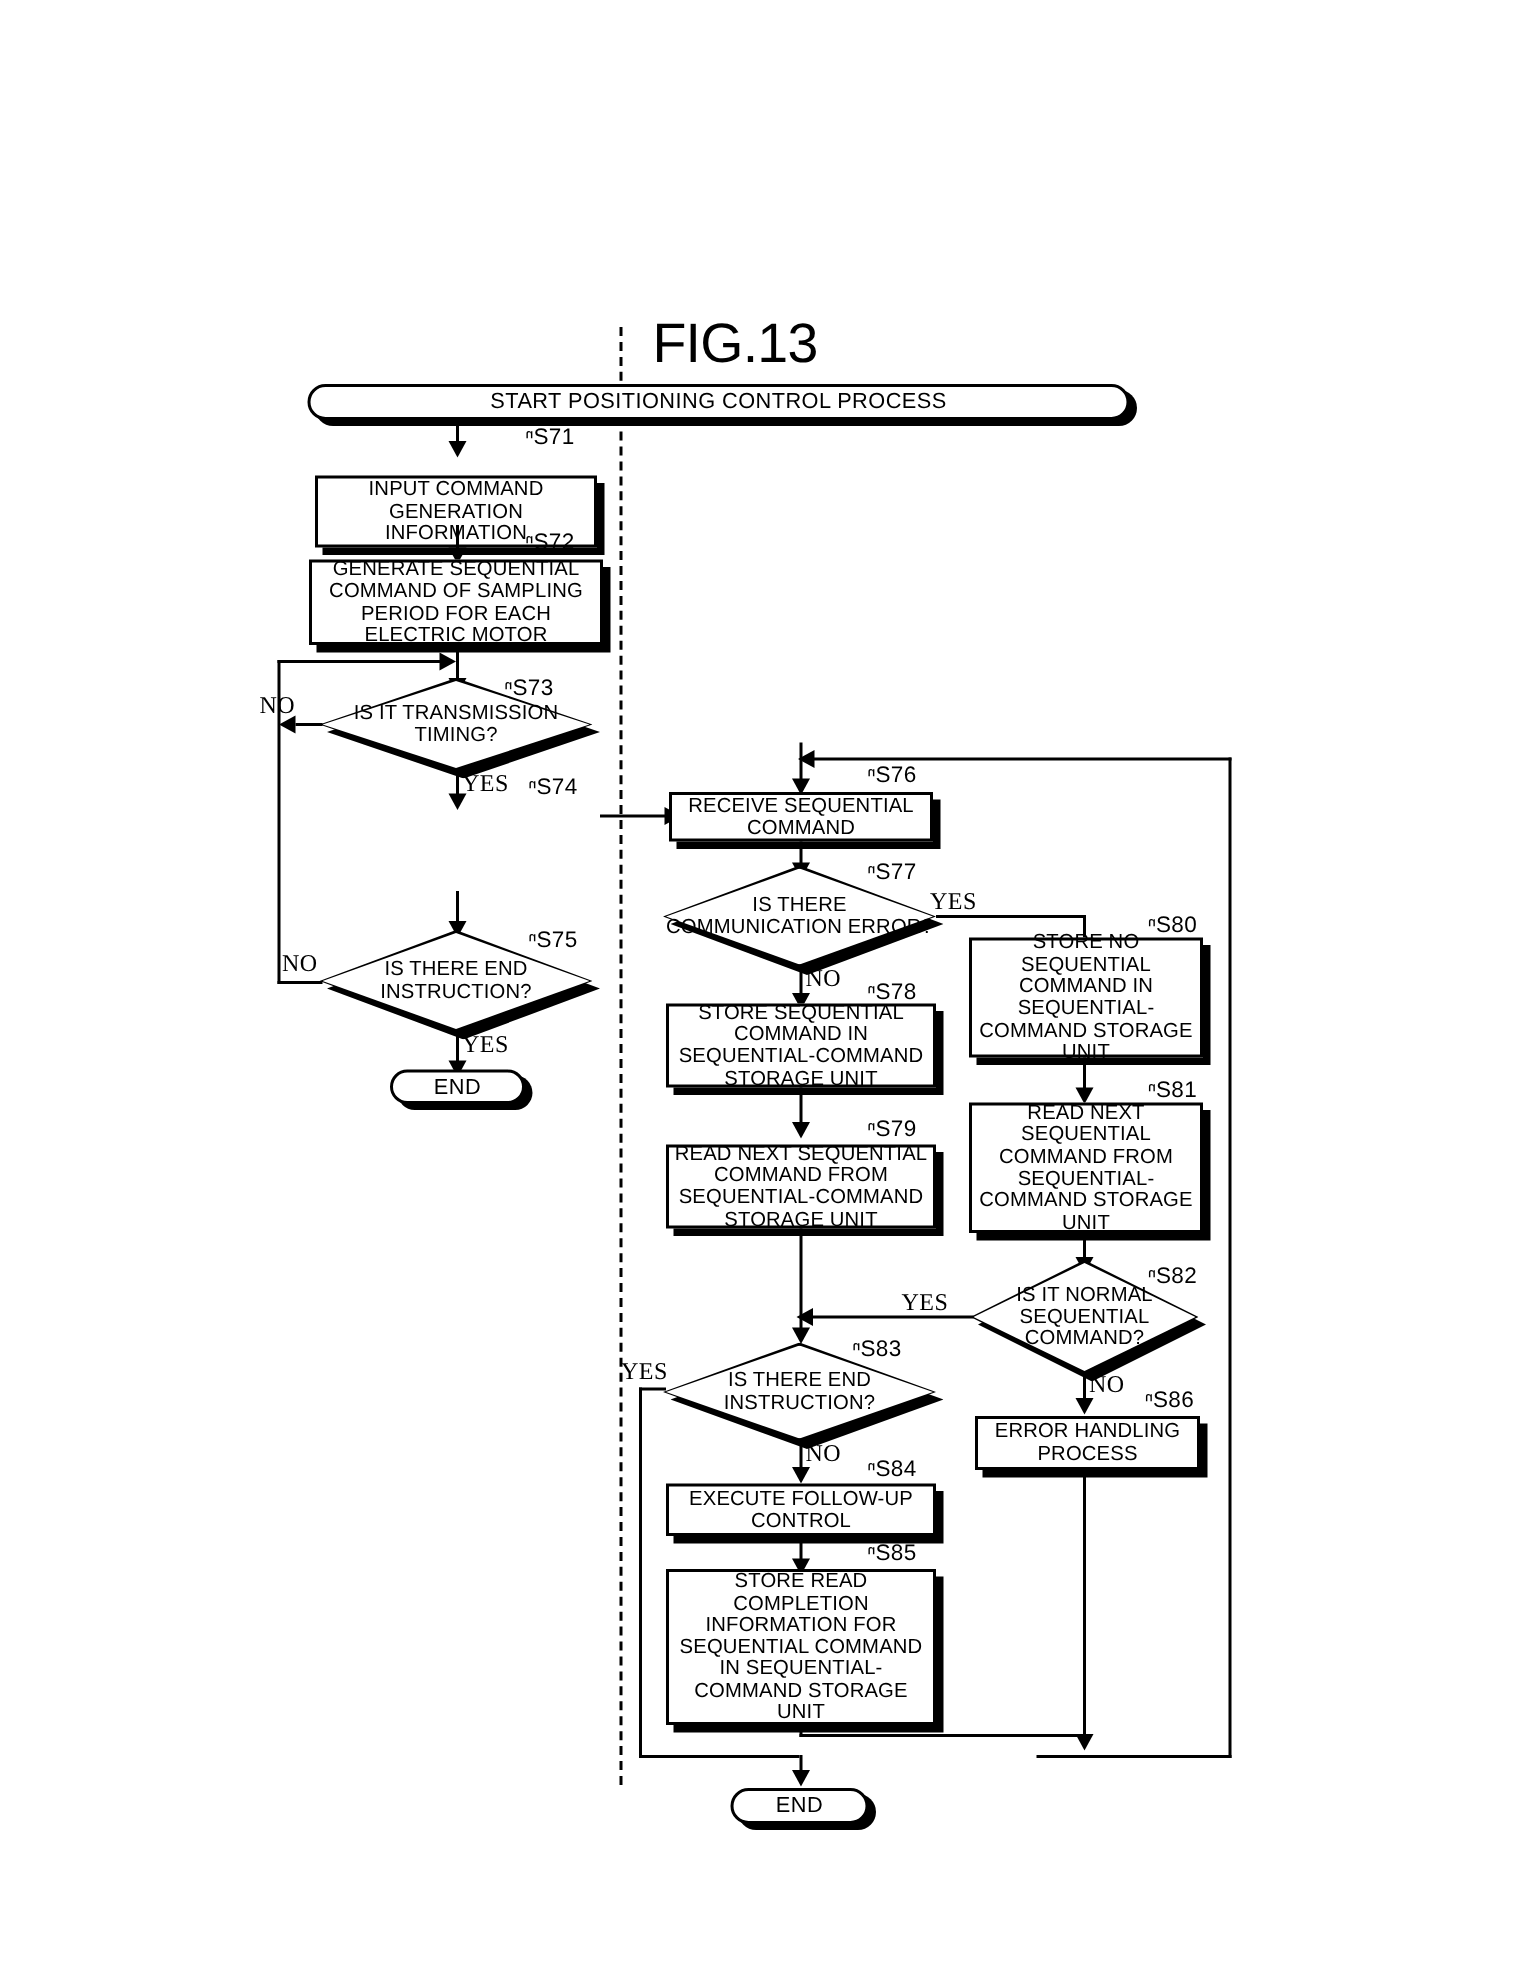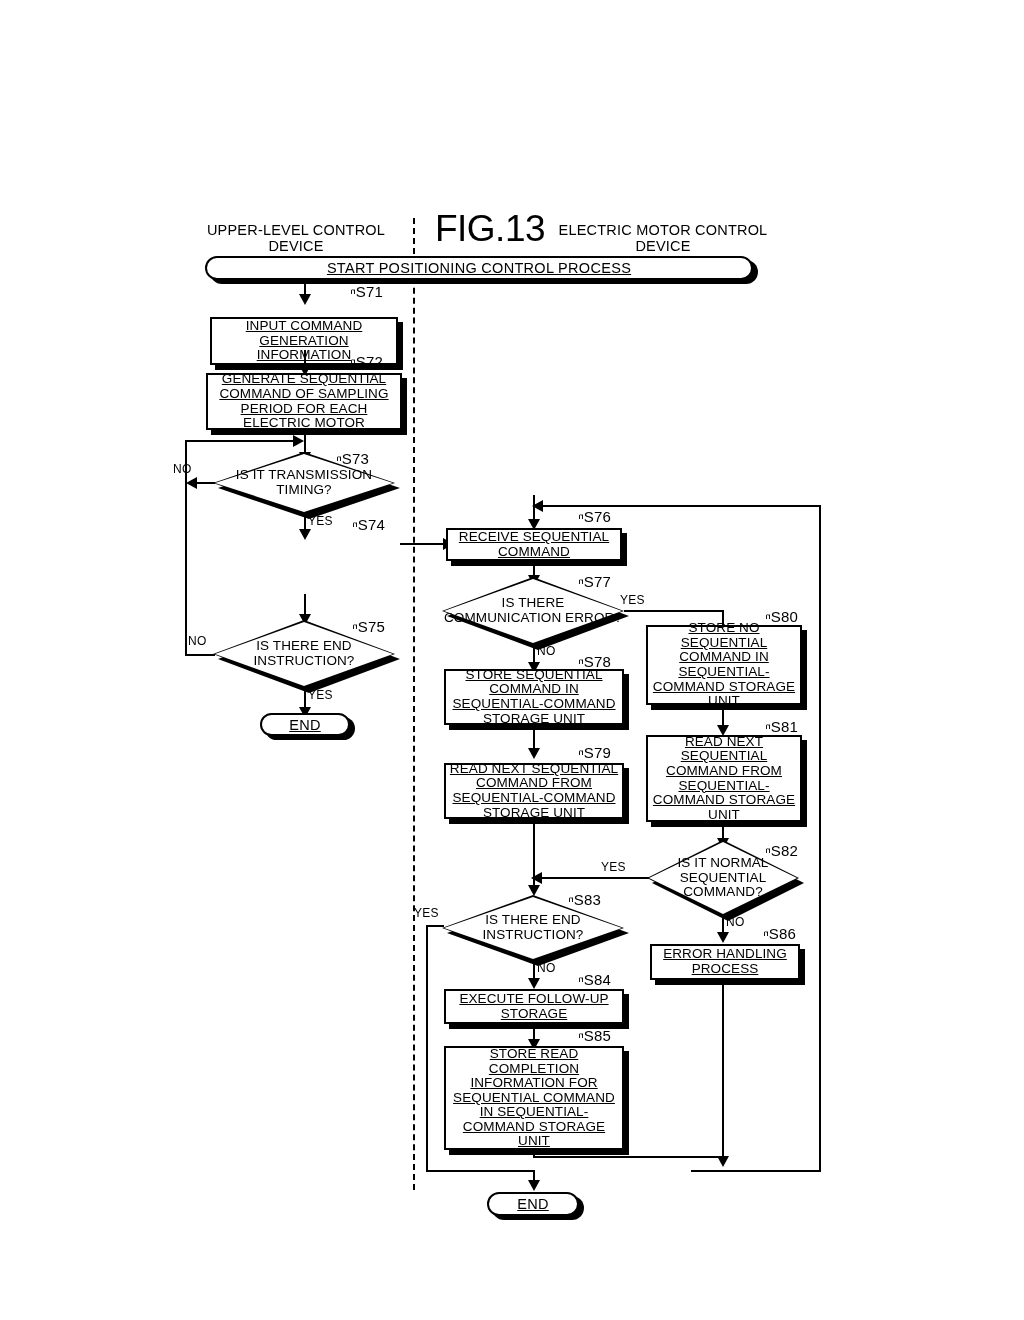--- a/index.html
+++ b/index.html
@@ -74,21 +74,20 @@
     top: 218px;
     width: 0;
     height: 972px;
     border-left: 2px dashed #000;
   }
 
   
   .node {
     position: absolute;
     box-sizing: border-box;
-    text-decoration: underline;
   }
   
   .proc {
     border: 2px solid #000;
     background: #fff;
     box-shadow: 5px 5px 0 0 #000;
     display: flex;
     align-items: center;
     justify-content: center;
     text-align: center;
@@ -186,41 +185,40 @@
   }
   .step-tag .hook {
     display: inline-block;
     font-size: 15px;
     transform: scaleX(-1);
     margin-right: 0px;
   }
 
   .edge-label {
     position: absolute;
-    font-size: 12px;
+    font-size: 16px;
     letter-spacing: 0.3px;
     background: transparent;
     white-space: nowrap;
+    font-family: Liberation Serif, serif;
   }
 </style>
 </head>
 <body>
 
 <div id="page">
 
 
   <div id="figure">
 
     <div id="lane-divider"></div>
 
-    <div class="lane-label" id="lane-left-label">UPPER-LEVEL CONTROL DEVICE</div>
 
     <div id="fig-title">FIG.13</div>
 
-    <div class="lane-label" id="lane-right-label">ELECTRIC MOTOR CONTROL DEVICE</div>
 
     <div class="node term" style="left:205px; top:256px; width:548px; height:24px;">
       <span>START POSITIONING CONTROL PROCESS</span>
     </div>
 
     <div class="ln lnv" style="left:304px; top:280px; height:16px;"></div>
     <div class="arrow-d" style="left:299px; top:294px;"></div>
 
     <div class="step-tag" style="left:350px; top:283px;">
       <span class="hook">ⁿ</span><span>S71</span>
@@ -432,21 +430,21 @@
 
     <div class="ln lnv" style="left:533px; top:961px; height:19px;"></div>
     <div class="arrow-d" style="left:528px; top:978px;"></div>
     <div class="edge-label" style="left:537px; top:961px;">NO</div>
 
     <div class="step-tag" style="left:578px; top:971px;">
       <span class="hook">ⁿ</span><span>S84</span>
     </div>
 
     <div class="node proc" style="left:444px; top:989px; width:180px; height:35px;">
-      <span>EXECUTE FOLLOW-UP STORAGE</span>
+      <span>EXECUTE FOLLOW-UP CONTROL</span>
     </div>
 
     <div class="ln lnv" style="left:533px; top:1024px; height:17px;"></div>
     <div class="arrow-d" style="left:528px; top:1039px;"></div>
 
     <div class="step-tag" style="left:578px; top:1027px;">
       <span class="hook">ⁿ</span><span>S85</span>
     </div>
 
     <div class="node proc" style="left:444px; top:1046px; width:180px; height:104px;">

